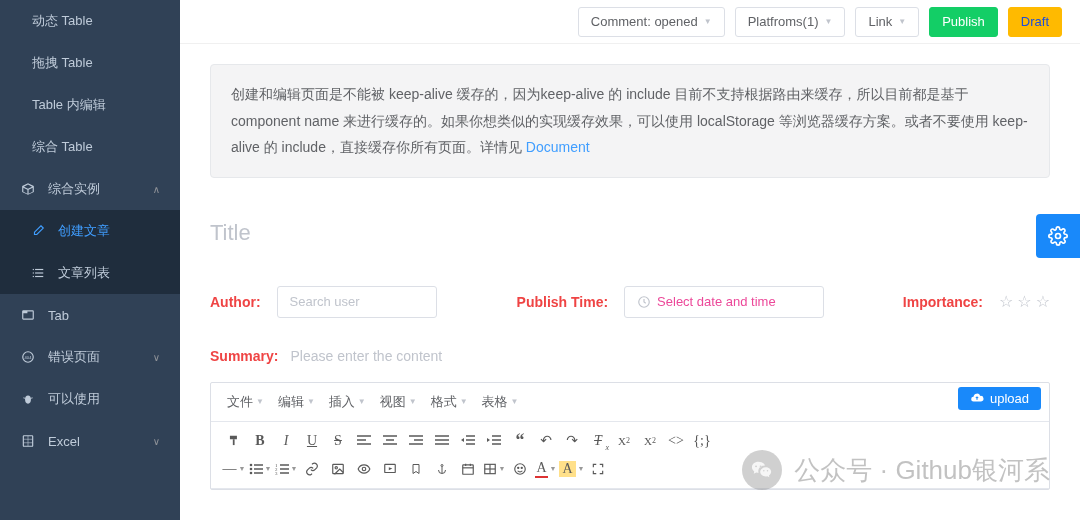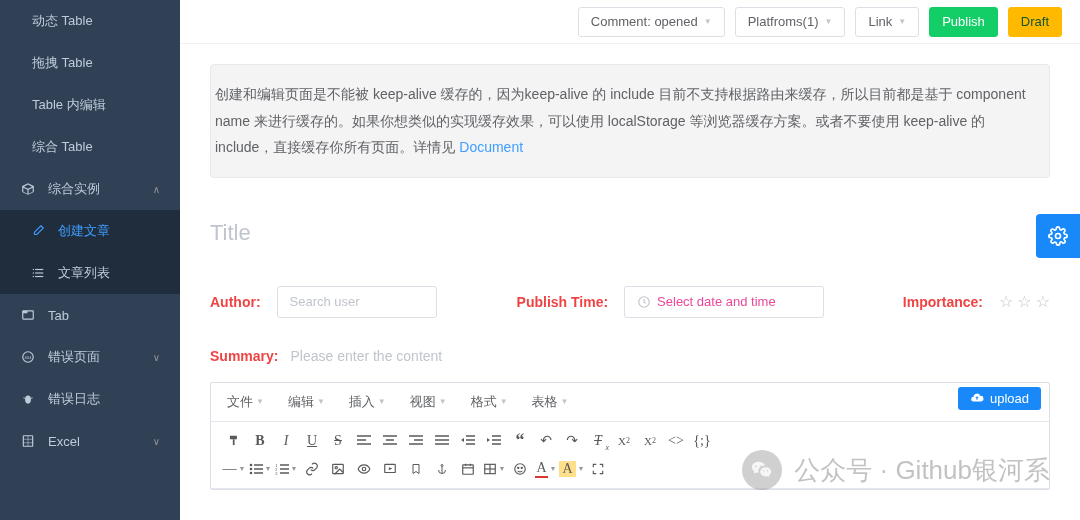--- a/index.html
+++ b/index.html
@@ -11,38 +11,38 @@
 .menu-item.group-dark { background: #1f2d3d; }
 .menu-item.active { color: #409eff; background: #1f2d3d; }
 .menu-item .mi-icon { width: 16px; margin-right: 12px; display: inline-flex; align-items: center; justify-content: center; }
 .menu-item .mi-label { flex: 1; }
 .menu-item .mi-arrow { font-size: 10px; color: #909399; }
 .main { margin-left: 180px; height: 520px; background: #fff; position: relative; overflow: hidden; }
 .topbar { height: 44px; display: flex; justify-content: flex-end; align-items: center; padding: 0 18px; gap: 10px; background: #fff; border-bottom: 1px solid #f0f0f0; }
 .btn { height: 30px; padding: 0 12px; border: 1px solid #dcdfe6; background: #fff; border-radius: 3px; display: inline-flex; align-items: center; gap: 6px; cursor: pointer; font-size: 13px; color: #606266; }
 .btn .caret { font-size: 8px; color: #c0c4cc; }
 .btn.green { background: #13ce66; border-color: #13ce66; color: #fff; }
-.btn.yellow { background: #ffba00; border-color: #ffba00; color: #14532d; }
+.btn.yellow { background: #ffba00; border-color: #ffba00; color: #1d4ed8; }
 .content { padding: 20px 30px; }
-.notice { background: #f4f4f5; border: 1px solid #e6e8eb; border-radius: 4px; padding: 16px 4px; color: #606266; line-height: 1.9; font-size: 14px; }
+.notice { background: #f4f4f5; border: 1px solid #e6e8eb; border-radius: 4px; padding: 16px 20px; color: #606266; line-height: 1.9; font-size: 14px; }
 .notice a { color: #409eff; text-decoration: none; }
 .title-input { width: 100%; border: none; font-size: 22px; color: #333; padding: 6px 0; margin-top: 36px; outline: none; }
 .title-input::placeholder { color: #c0c4cc; }
 .form-row { display: flex; align-items: center; margin-top: 34px; gap: 10px; }
 .form-label { font-weight: 600; color: #ef4444; font-size: 14px; margin-right: 6px; }
 .text-input { height: 32px; border: 1px solid #dcdfe6; border-radius: 3px; padding: 0 12px; font-size: 13px; outline: none; color: #606266; }
 .text-input::placeholder { color: #c0c4cc; }
 .date-input { display: inline-flex; align-items: center; gap: 6px; color: #ec4899; }
 .spacer { flex: 1; }
 .stars { color: #c0c4cc; display: inline-flex; gap: 4px; font-size: 16px; }
 .summary-row { display: flex; align-items: center; margin-top: 30px; gap: 6px; }
 .summary-input { flex: 1; border: none; font-size: 14px; color: #606266; outline: none; }
 .summary-input::placeholder { color: #c0c4cc; }
 .editor { margin-top: 18px; border: 1px solid #dcdfe6; border-radius: 2px; }
-.editor-menu { display: flex; align-items: center; padding: 6px 10px; border-bottom: 1px solid #e4e7ed; gap: 12px; position: relative; }
+.editor-menu { display: flex; align-items: center; padding: 6px 10px; border-bottom: 1px solid #e4e7ed; gap: 2px; position: relative; }
 .em-item { padding: 4px 6px; font-size: 13px; color: #606266; cursor: pointer; display: inline-flex; align-items: center; gap: 3px; }
 .em-item .caret { font-size: 8px; color: #c0c4cc; }
 .upload-btn { position: absolute; right: 8px; top: 4px; background: #1989fa; color: #fff; border-radius: 3px; padding: 4px 12px; font-size: 13px; display: inline-flex; align-items: center; gap: 6px; cursor: pointer; }
 .editor-toolbar { display: flex; flex-wrap: wrap; align-items: center; padding: 6px 10px; gap: 2px; border-bottom: 1px solid #e4e7ed; }
 .tb { width: 26px; height: 26px; display: inline-flex; align-items: center; justify-content: center; font-size: 14px; color: #595959; cursor: pointer; border-radius: 2px; font-family: Georgia, serif; }
 .tb.small { font-size: 11px; }
 .tb .caret { font-size: 7px; color: #999; margin-left: 2px; }
 .tb-row { display: flex; align-items: center; flex-wrap: nowrap; width: 100%; }
 .gear-fab { position: absolute; right: 0; top: 214px; width: 44px; height: 44px; background: #1989fa; color: #fff; display: flex; align-items: center; justify-content: center; border-radius: 4px 0 0 4px; font-size: 20px; cursor: pointer; }
 .watermark { position: absolute; right: 30px; bottom: 30px; font-size: 26px; color: rgba(120,120,120,0.45); font-weight: 400; display: flex; align-items: center; gap: 12px; pointer-events: none; }
@@ -120,21 +120,21 @@
   </div>
 
   <div class="menu-item group">
     <span class="mi-icon">
         <svg width="14" height="14" viewBox="0 0 24 24" fill="currentColor">
           <ellipse cx="12" cy="13" rx="5" ry="7"></ellipse>
           <line x1="4" y1="10" x2="8" y2="11" stroke="currentColor" stroke-width="1.5"></line>
           <line x1="20" y1="10" x2="16" y2="11" stroke="currentColor" stroke-width="1.5"></line>
         </svg>
       </span>
-    <span class="mi-label">错误日志</span>
+    <span class="mi-label">可以使用</span>
   </div>
 
   <div class="menu-item group">
     <span class="mi-icon">
         <svg width="14" height="14" viewBox="0 0 24 24" fill="currentColor">
           <rect x="4" y="3" width="16" height="18" rx="1" fill="none" stroke="currentColor" stroke-width="2"></rect>
           <line x1="4" y1="9" x2="20" y2="9" stroke="currentColor"></line>
           <line x1="4" y1="15" x2="20" y2="15" stroke="currentColor"></line>
           <line x1="12" y1="3" x2="12" y2="21" stroke="currentColor"></line>
         </svg>

